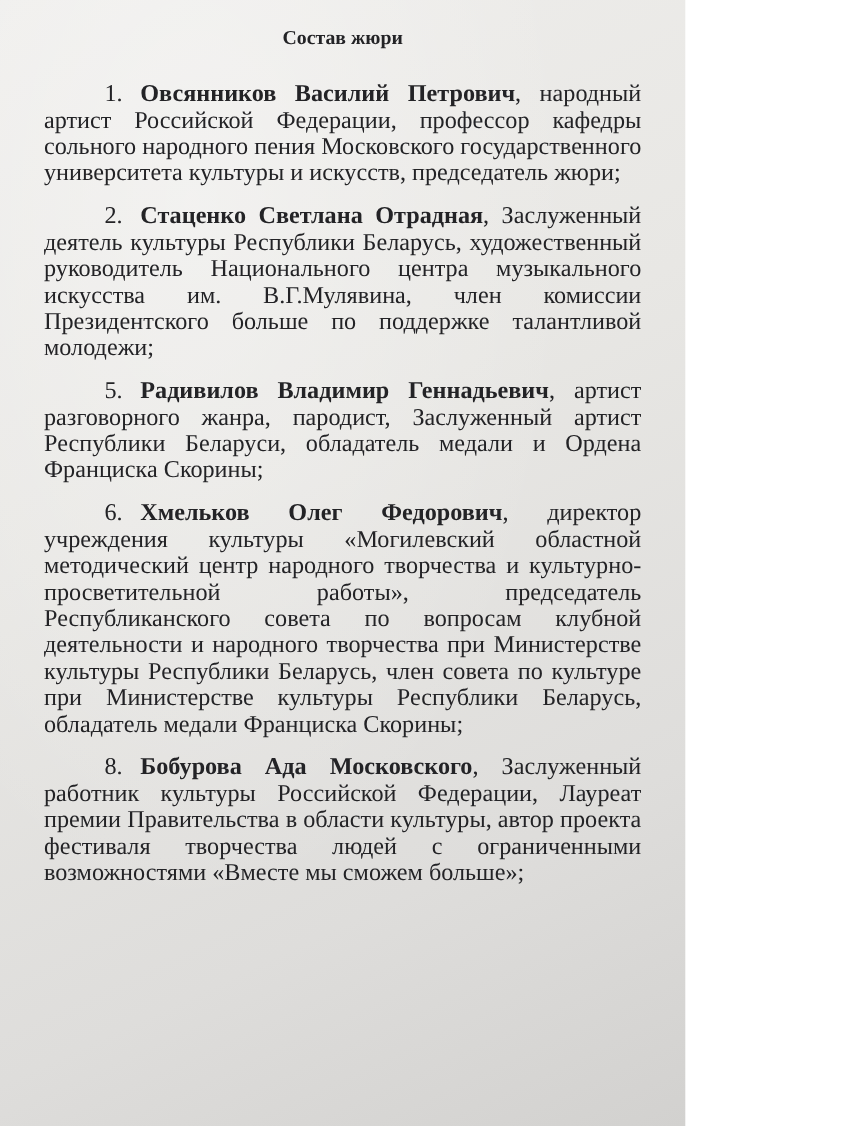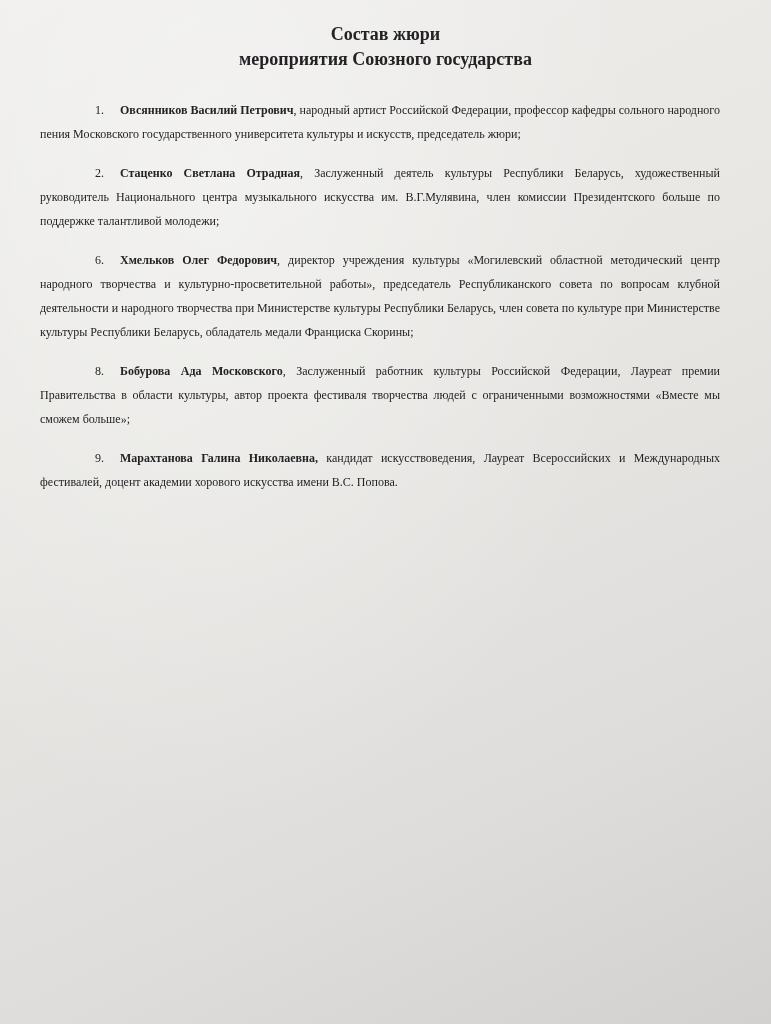--- a/index.html
+++ b/index.html
@@ -3,70 +3,69 @@
 <meta charset="utf-8">
 <style>
   html, body { margin: 0; padding: 0; }
   body {
     width: 771px;
     height: 1024px;
     overflow: hidden;
     font-family: "Liberation Serif", serif;
   }
   .page {
-    width: 771px;
+    width: 623px;
     height: 1024px;
     box-sizing: border-box;
     padding: 22px 40px 0 40px;
     background:
       radial-gradient(ellipse at 28% 18%, rgba(255,255,255,0.35) 0%, rgba(255,255,255,0) 55%),
       linear-gradient(155deg, #efeeec 0%, #e8e7e4 40%, #dedddb 75%, #d2d1cf 100%);
     color: #232326;
   }
   .title {
     text-align: center;
     font-weight: bold;
     font-size: 18px;
     line-height: 25px;
     margin-bottom: 12px;
   }
   .title-line { white-space: nowrap; }
   .items { }
   .item {
-    font-size: 12px;
+    font-size: 22px;
     line-height: 24px;
     text-align: justify;
     text-indent: 55px;
-    margin: 15px 11px 0 0;
+    margin: 15px 0 0 0;
   }
   .item:first-child { margin-top: 26px; }
   .num { margin-right: 16px; }
   .name { font-weight: bold; }
 </style>
 </head>
 <body>
 
 <div class="page">
 
   <div class="title">
     <div class="title-line">Состав жюри</div>
-    <div class="title-line">мероприятия Союзного государства</div>
   </div>
 
   <div class="items">
 
     <p class="item"><span class="num">1.</span><span class="name">Овсянников Василий Петрович</span><span class="desc">, народный артист Российской Федерации, профессор кафедры сольного народного пения Московского государственного университета культуры и искусств, председатель жюри;</span></p>
 
     <p class="item"><span class="num">2.</span><span class="name">Стаценко Светлана Отрадная</span><span class="desc">, Заслуженный деятель культуры Республики Беларусь, художественный руководитель Национального центра музыкального искусства им. В.Г.Мулявина, член комиссии Президентского больше по поддержке талантливой молодежи;</span></p>
 
 
 
+    <p class="item"><span class="num">5.</span><span class="name">Радивилов Владимир Геннадьевич</span><span class="desc">, артист разговорного жанра, пародист, Заслуженный артист Республики Беларуси, обладатель медали и Ордена Франциска Скорины;</span></p>
 
     <p class="item"><span class="num">6.</span><span class="name">Хмельков Олег Федорович</span><span class="desc">, директор учреждения культуры «Могилевский областной методический центр народного творчества и культурно-просветительной работы», председатель Республиканского совета по вопросам клубной деятельности и народного творчества при Министерстве культуры Республики Беларусь, член совета по культуре при Министерстве культуры Республики Беларусь, обладатель медали Франциска Скорины;</span></p>
 
 
     <p class="item"><span class="num">8.</span><span class="name">Бобурова Ада Московского</span><span class="desc">, Заслуженный работник культуры Российской Федерации, Лауреат премии Правительства в области культуры, автор проекта фестиваля творчества людей с ограниченными возможностями «Вместе мы сможем больше»;</span></p>
 
-    <p class="item"><span class="num">9.</span><span class="name">Марахтанова Галина Николаевна,</span><span class="desc"> кандидат искусствоведения, Лауреат Всероссийских и Международных фестивалей, доцент академии хорового искусства имени В.С. Попова.</span></p>
 
   </div>
 
 </div>
 
 </body></html>

